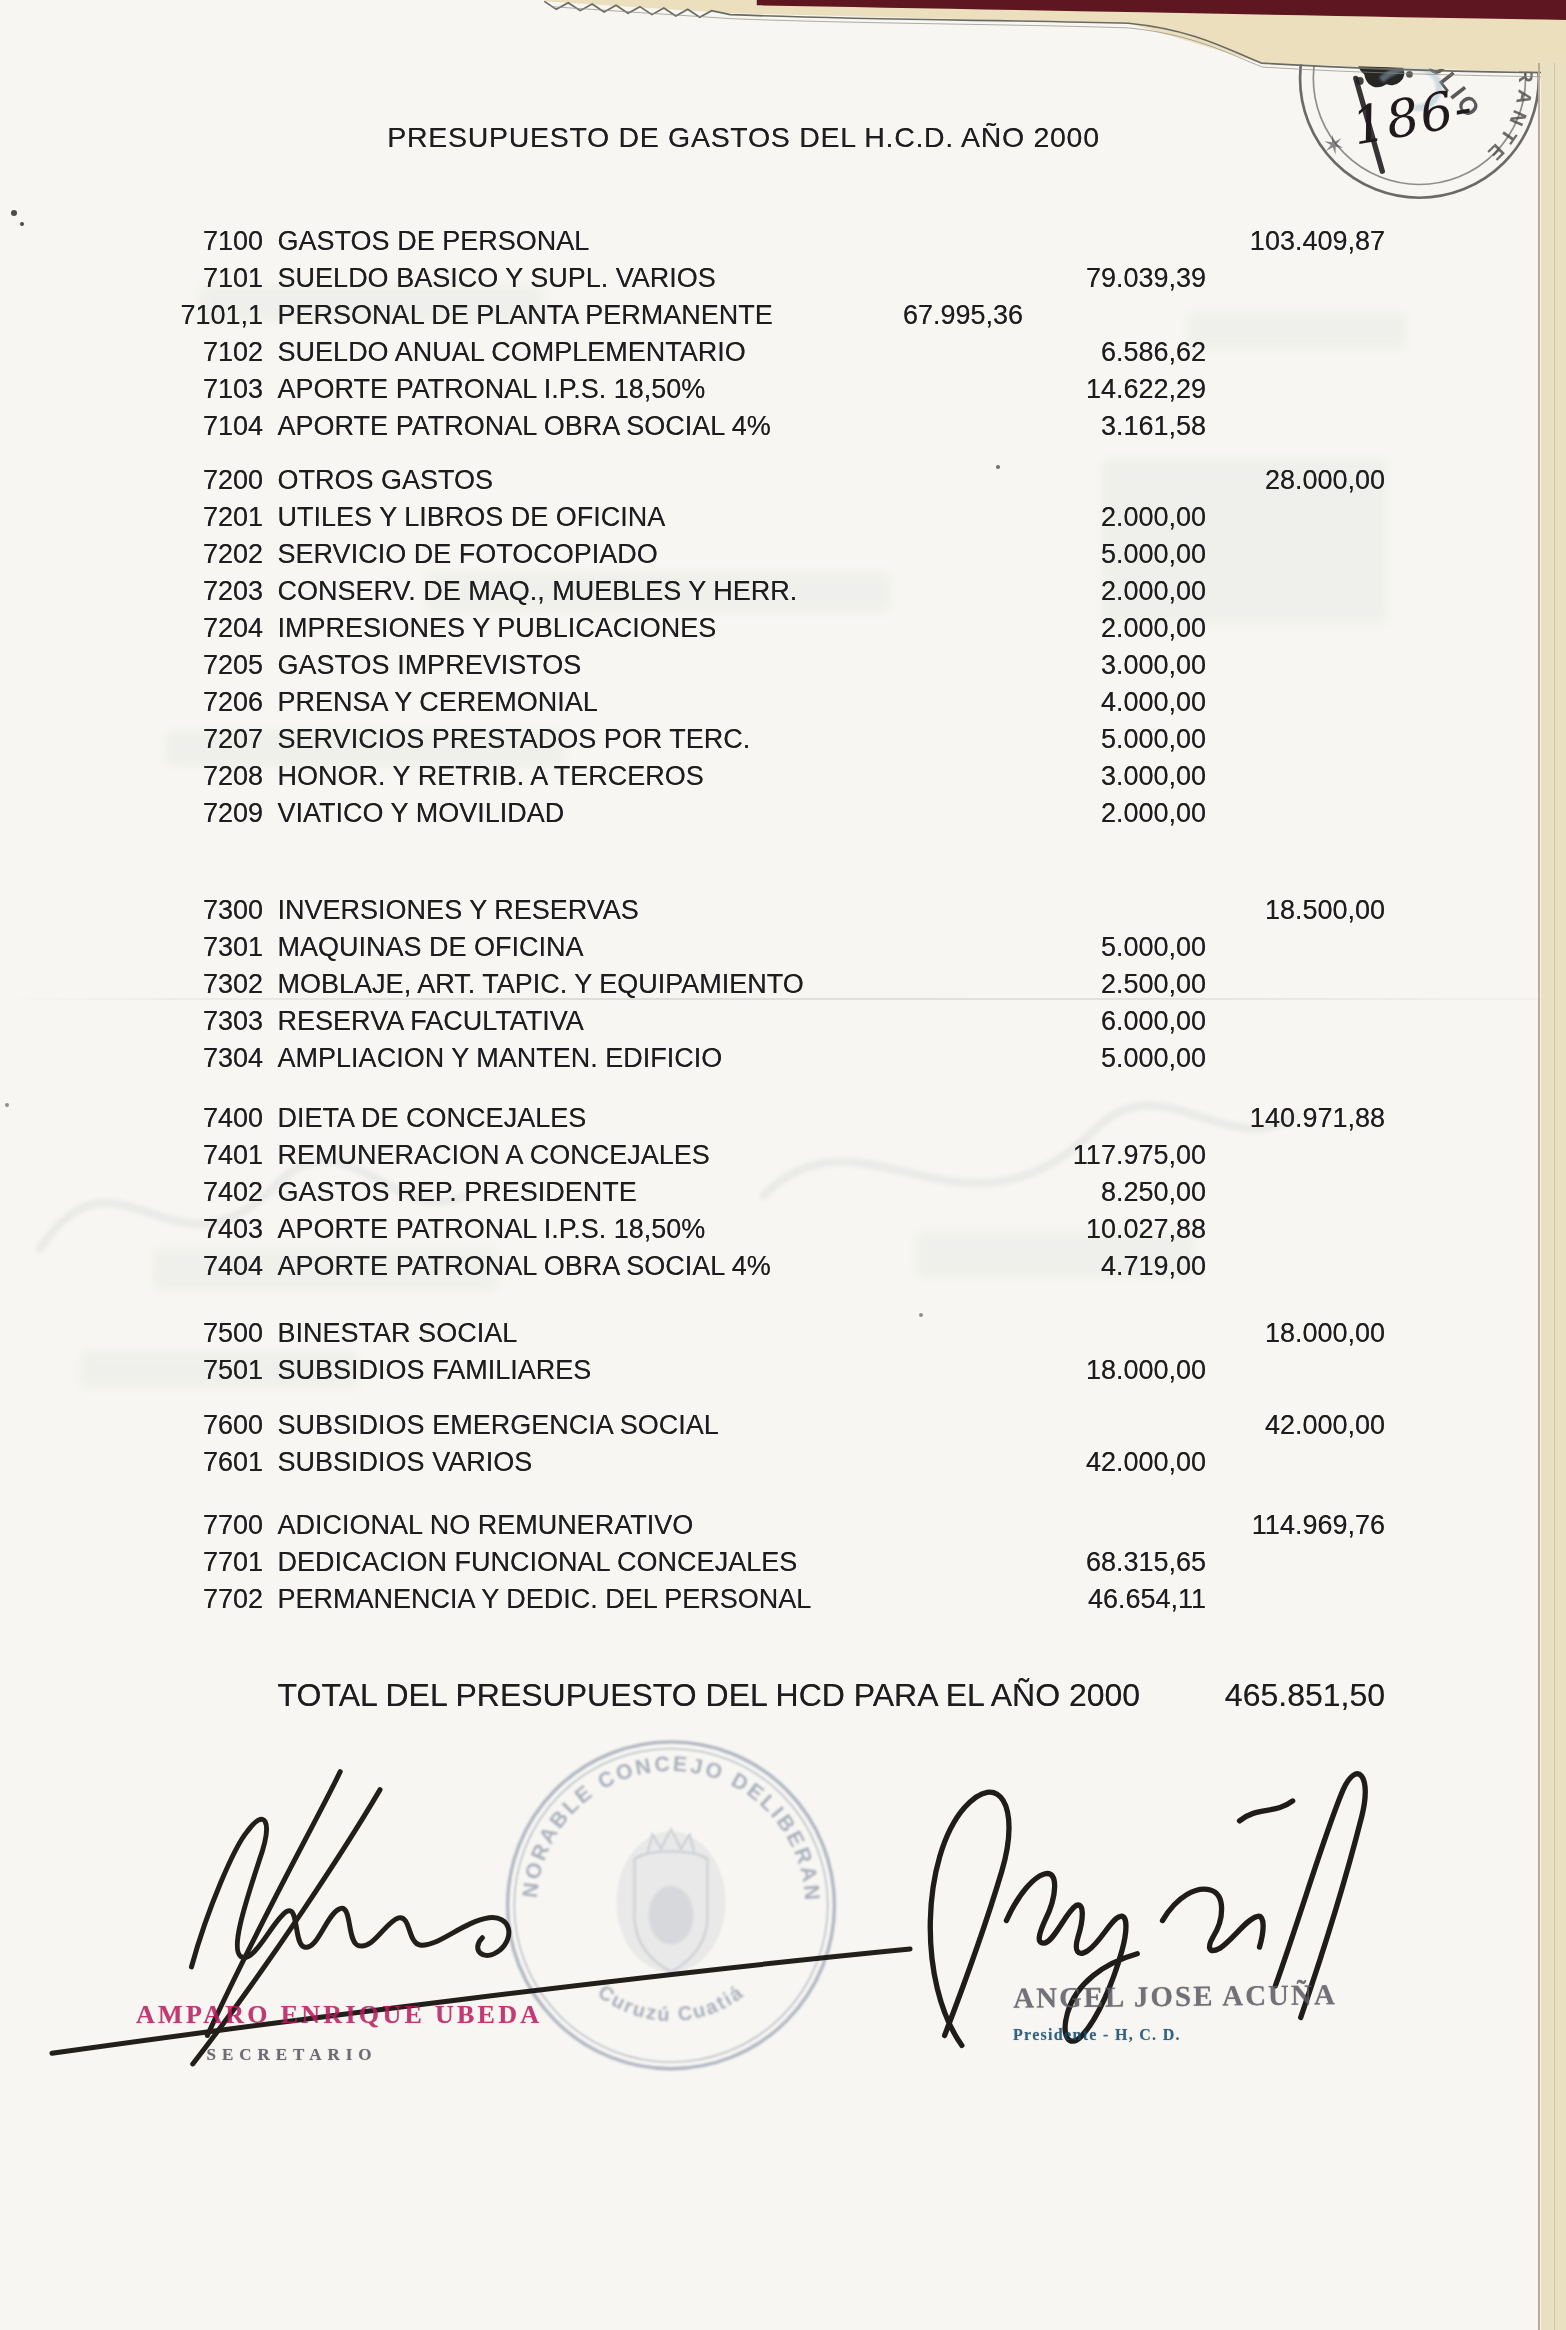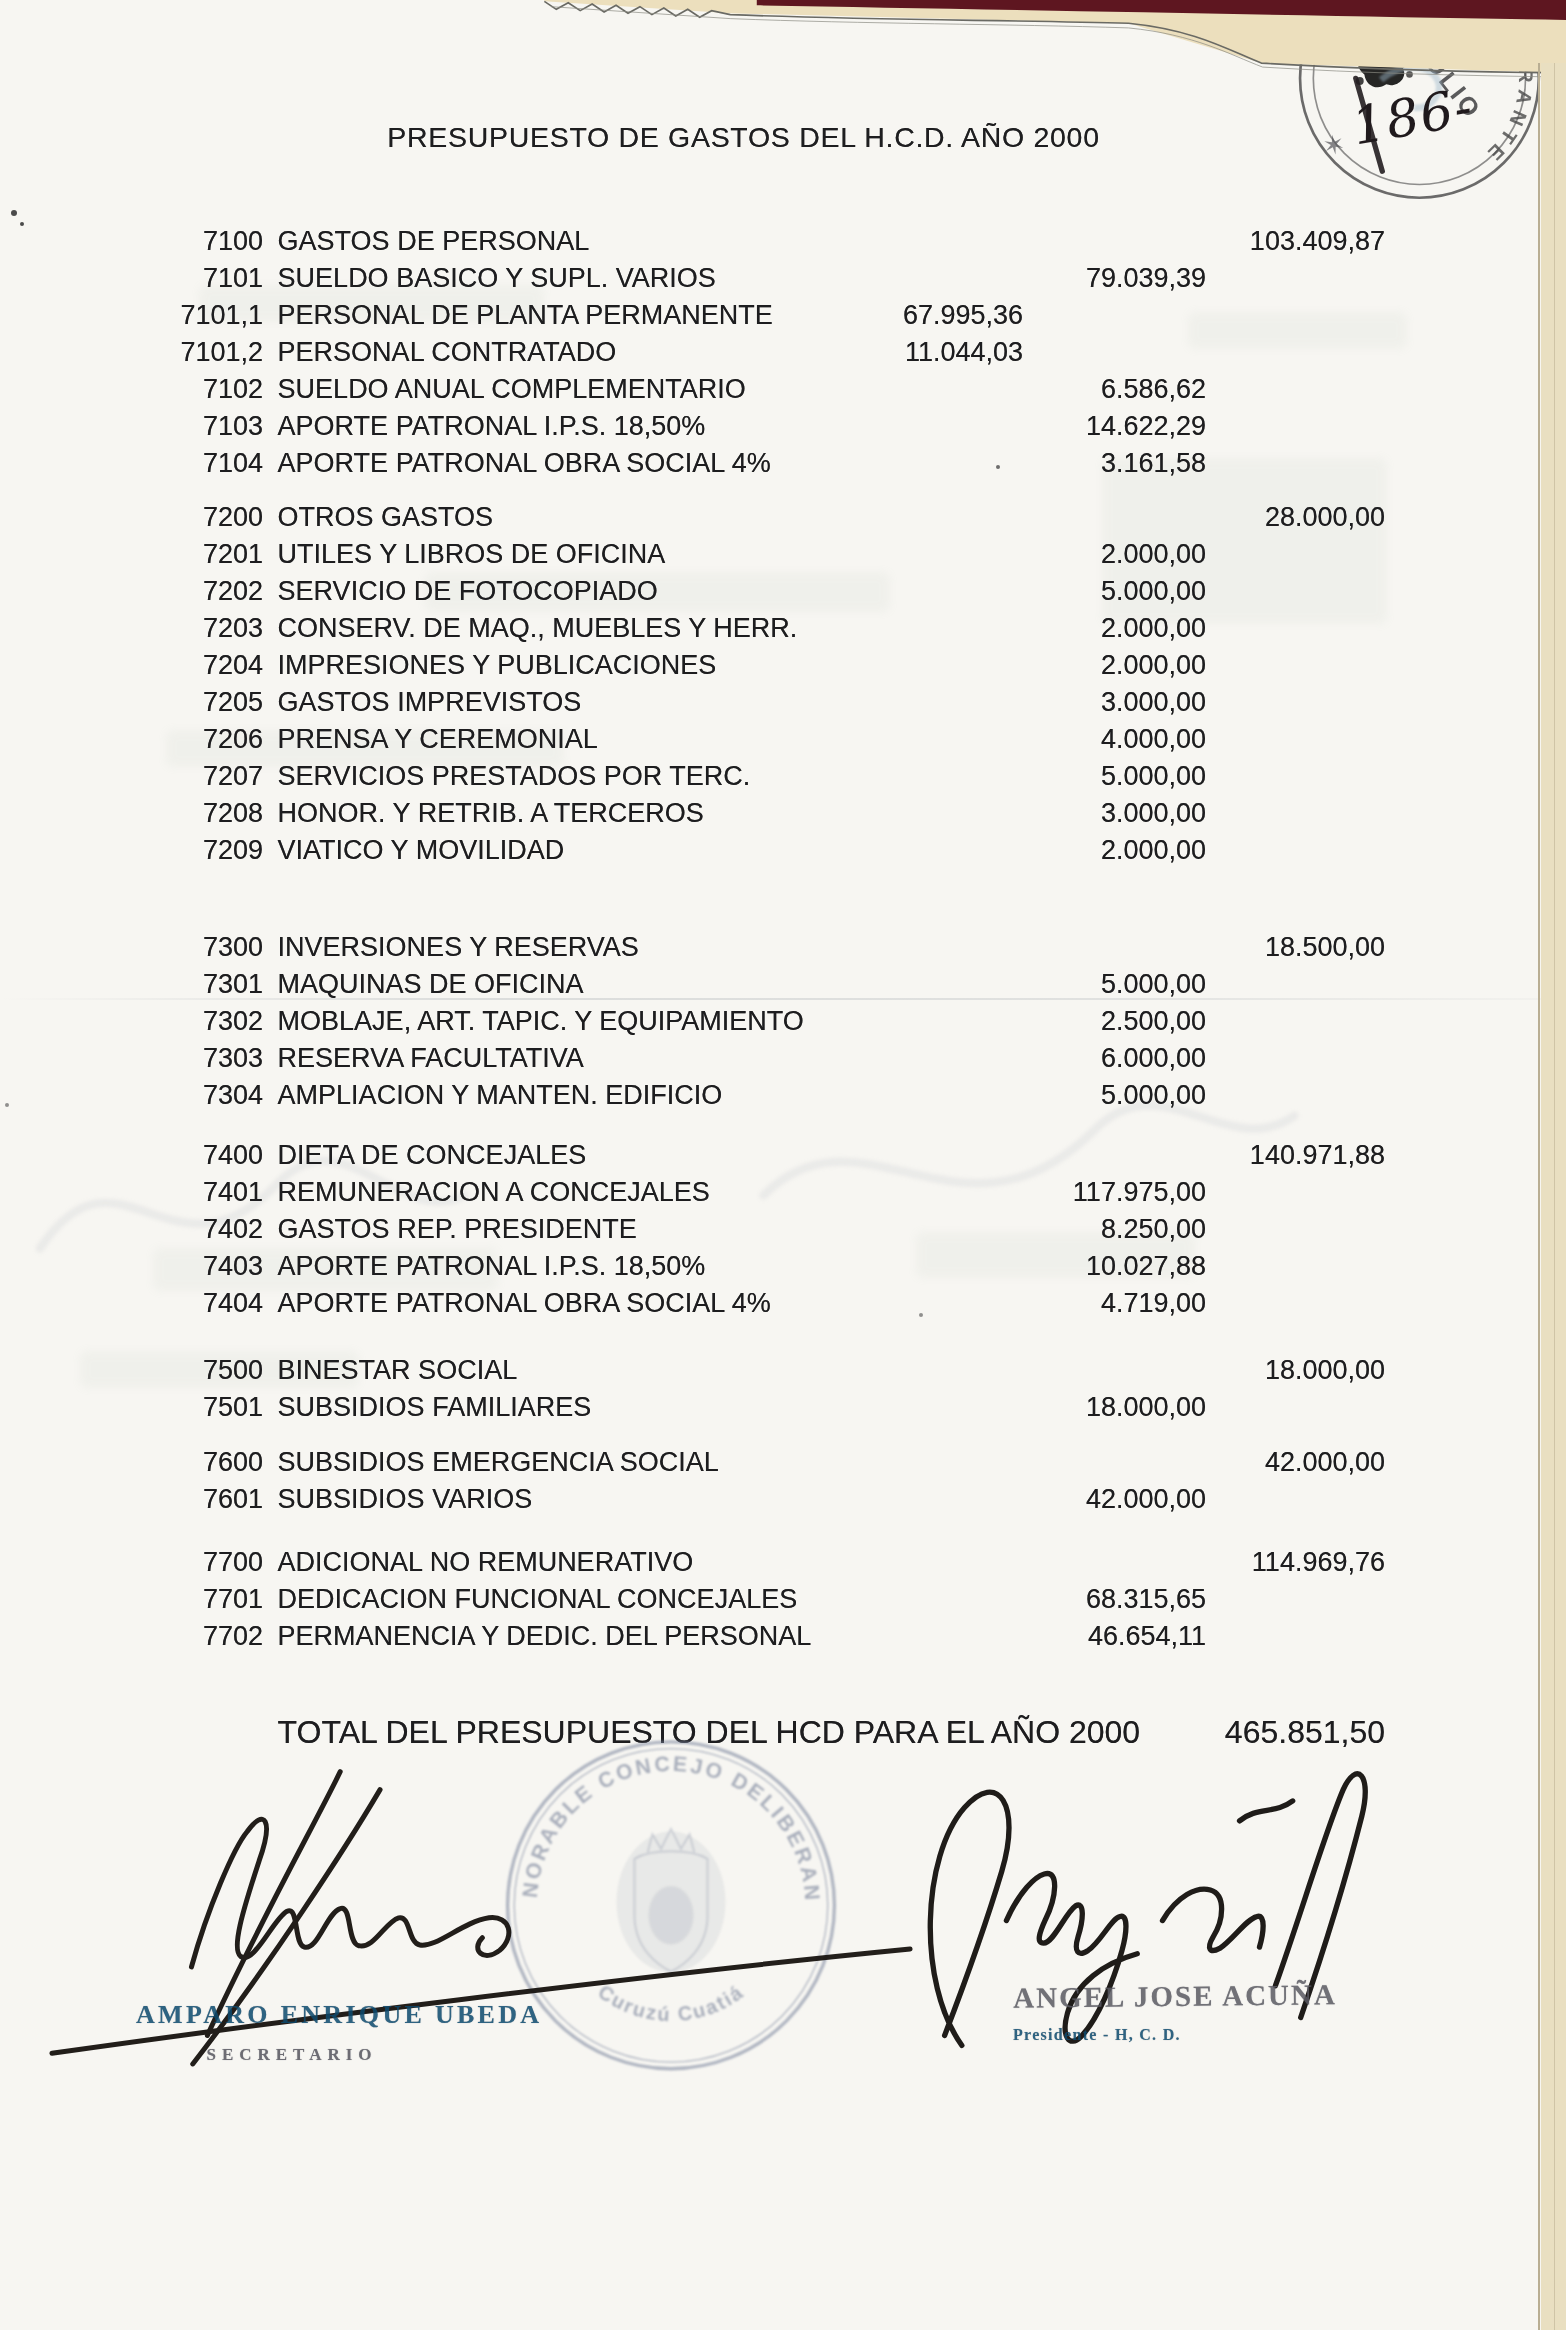--- a/index.html
+++ b/index.html
@@ -25,21 +25,21 @@
   .total-row{display:grid;grid-template-columns:159px 943px 179px;height:40px;
              align-items:center;font-size:32px;margin-top:57px;
              text-shadow:0 0 0.4px rgba(25,25,25,.7);}
   
   .bleed{position:absolute;background:#9fb0a0;opacity:.08;filter:blur(4.6px);border-radius:6.6px;}
   .crease{position:absolute;left:0;top:998px;width:1566px;height:2px;
           background:linear-gradient(90deg,rgba(120,130,140,0),rgba(120,130,140,.22) 30%,rgba(120,130,140,.18) 70%,rgba(120,130,140,.03));}
   .speck{position:absolute;background:#4b4b4b;border-radius:50%;}
   
   .stamp-name{position:absolute;font-family:"Liberation Serif",serif;font-weight:700;
-              color:#0c4a6e;opacity:.85;text-align:center;white-space:nowrap;
+              color:#be185d;opacity:.85;text-align:center;white-space:nowrap;
               text-shadow:0 0 1px rgba(76,76,85,.5);}
   .sig-name-left{left:136px;top:2000px;width:345px;font-size:26px;letter-spacing:3.3px;}
   .sig-role-left{left:136px;top:2045px;width:312px;font-size:17px;letter-spacing:6px;color:#55555e;}
   .sig-name-right{left:999px;top:1980px;width:352px;font-size:29px;letter-spacing:2px;
                   color:#5a5a62;transform:rotate(-0.6deg);}
   .sig-role-right{left:993px;top:2026px;width:332px;font-size:16px;letter-spacing:1.3px;
                   color:#0c4a6e;text-align:left;padding-left:20px;}
   svg{display:block;}
   .abs{position:absolute;}
 </style>
@@ -81,27 +81,20 @@
             <span class="code">7101</span>
             <span class="label">SUELDO BASICO Y SUPL. VARIOS</span>
             <span class="amt"></span>
             <span class="amt">79.039,39</span>
             <span class="amt"></span>
           </div>
           <div class="row">
             <span class="code">7101,1</span>
             <span class="label">PERSONAL DE PLANTA PERMANENTE</span>
             <span class="amt">67.995,36</span>
-            <span class="amt"></span>
-            <span class="amt"></span>
-          </div>
-          <div class="row">
-            <span class="code">7101,2</span>
-            <span class="label">PERSONAL CONTRATADO</span>
-            <span class="amt">11.044,03</span>
             <span class="amt"></span>
             <span class="amt"></span>
           </div>
           <div class="row">
             <span class="code">7102</span>
             <span class="label">SUELDO ANUAL COMPLEMENTARIO</span>
             <span class="amt"></span>
             <span class="amt">6.586,62</span>
             <span class="amt"></span>
           </div>

